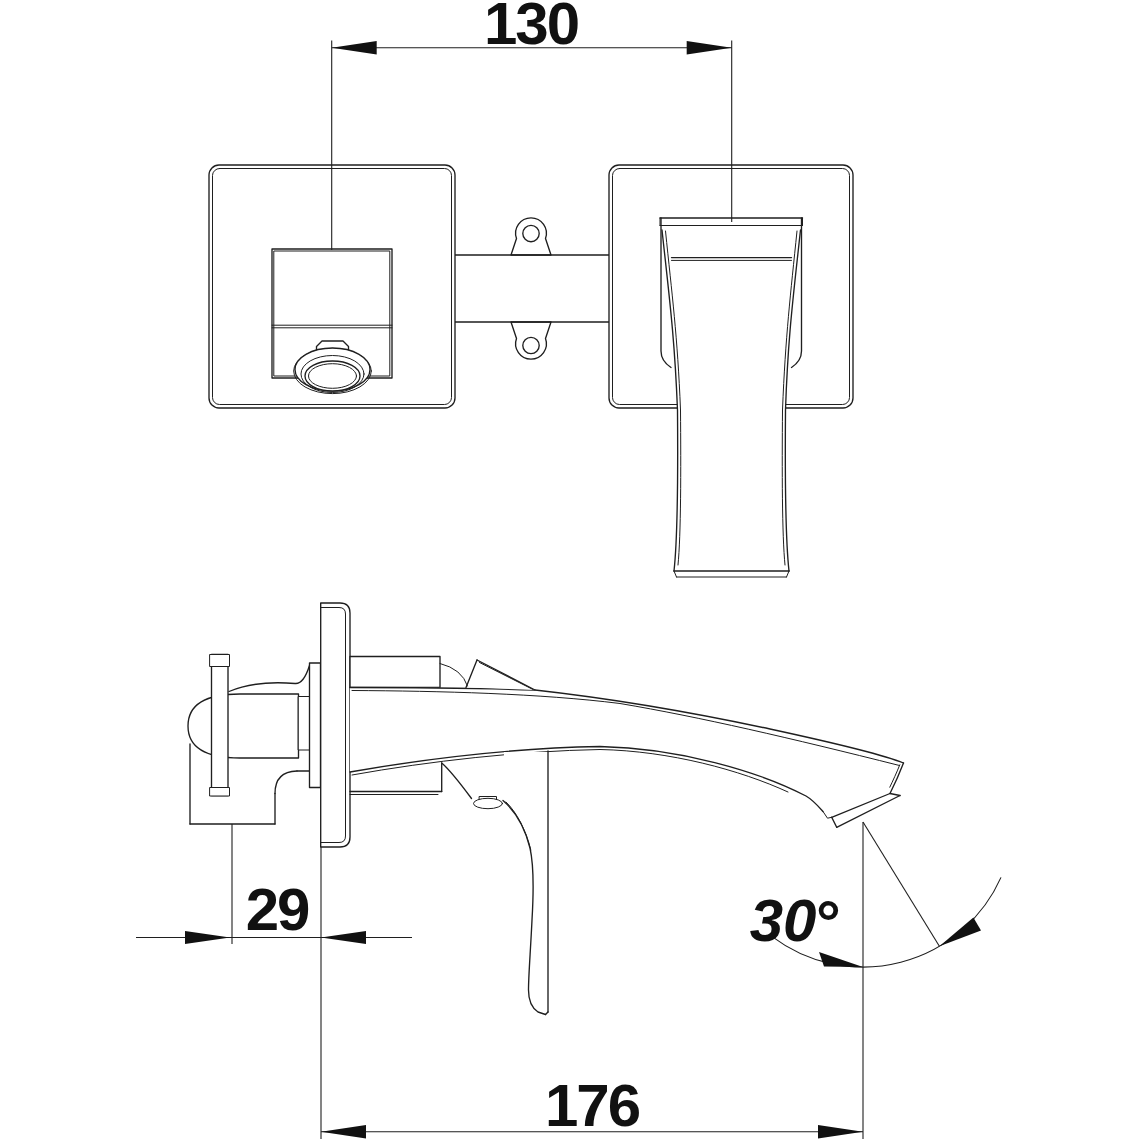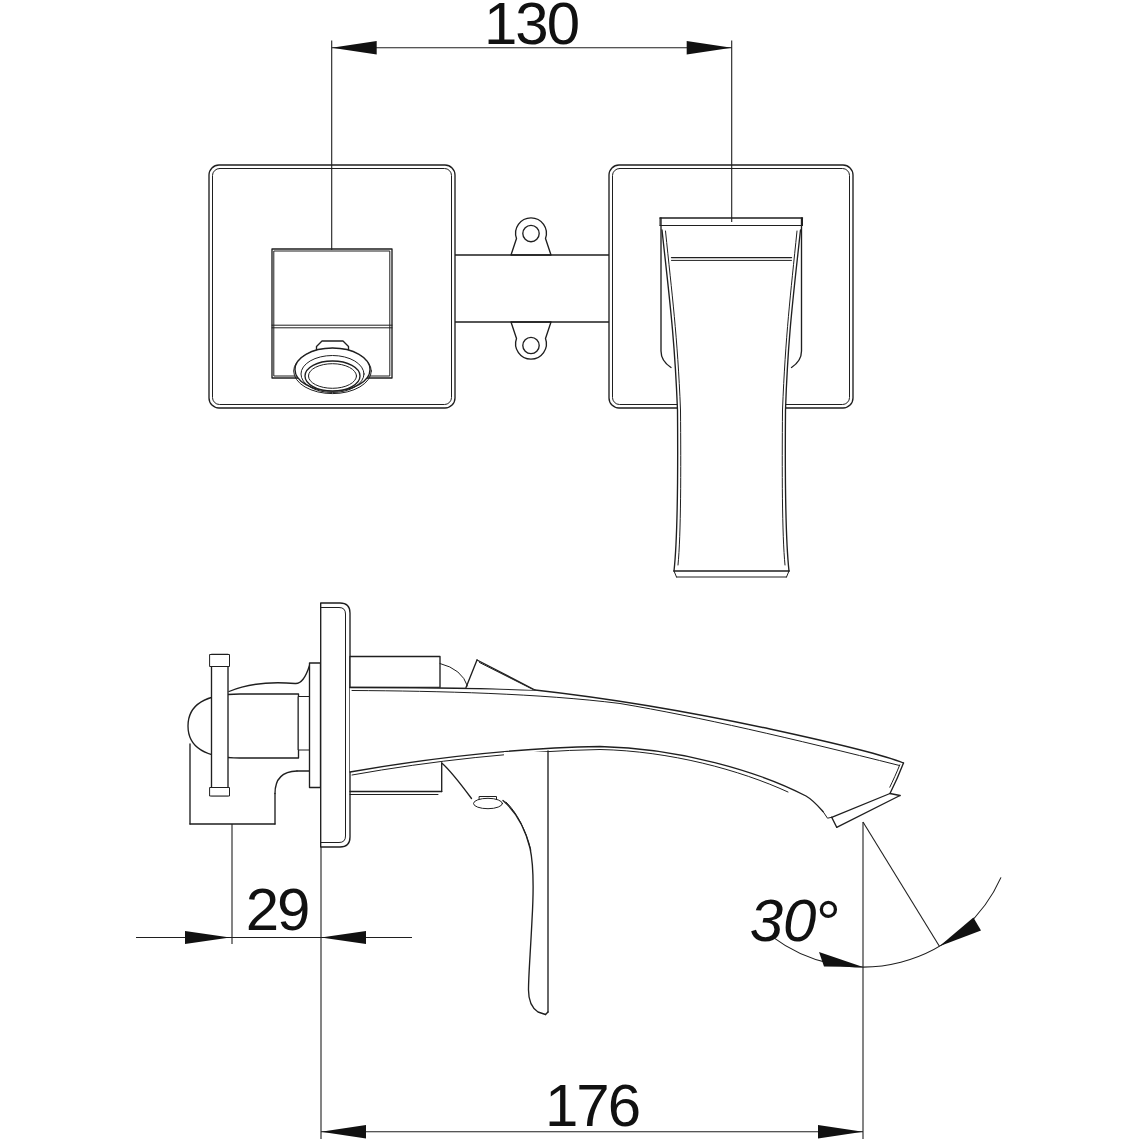--- a/index.html
+++ b/index.html
@@ -1,16 +1,16 @@
 <!DOCTYPE html>
 <html><head>
 <meta charset="utf-8">
 <style>
   html,body{margin:0;padding:0;background:#ffffff;}
-  .stage{width:1140px;height:1140px;position:relative;background:#ffffff;overflow:hidden;}
+  .stage{width:1140px;height:1140px;position:relative;background:#ffffff;overflow:hidden;font-weight:bold;}
   svg{display:block;}
   .ln{stroke:#1f1f1f;stroke-width:1.35;fill:none;stroke-linecap:round;stroke-linejoin:round;}
   .lnthin{stroke:#1f1f1f;stroke-width:1;fill:none;stroke-linecap:round;stroke-linejoin:round;}
   .white{fill:#ffffff;}
   .dim{stroke:#1f1f1f;stroke-width:1.1;fill:none;}
   .arrow{fill:#111111;stroke:none;}
   .dimtext{font-family:"Liberation Sans", sans-serif;font-size:60px;letter-spacing:-2px;fill:#111111;text-anchor:middle;}
   .angletext{font-family:"Liberation Sans", sans-serif;font-size:60px;font-style:italic;fill:#111111;text-anchor:middle;}
   .degtext{font-family:"Liberation Sans", sans-serif;font-size:62px;fill:#111111;}
 </style>

